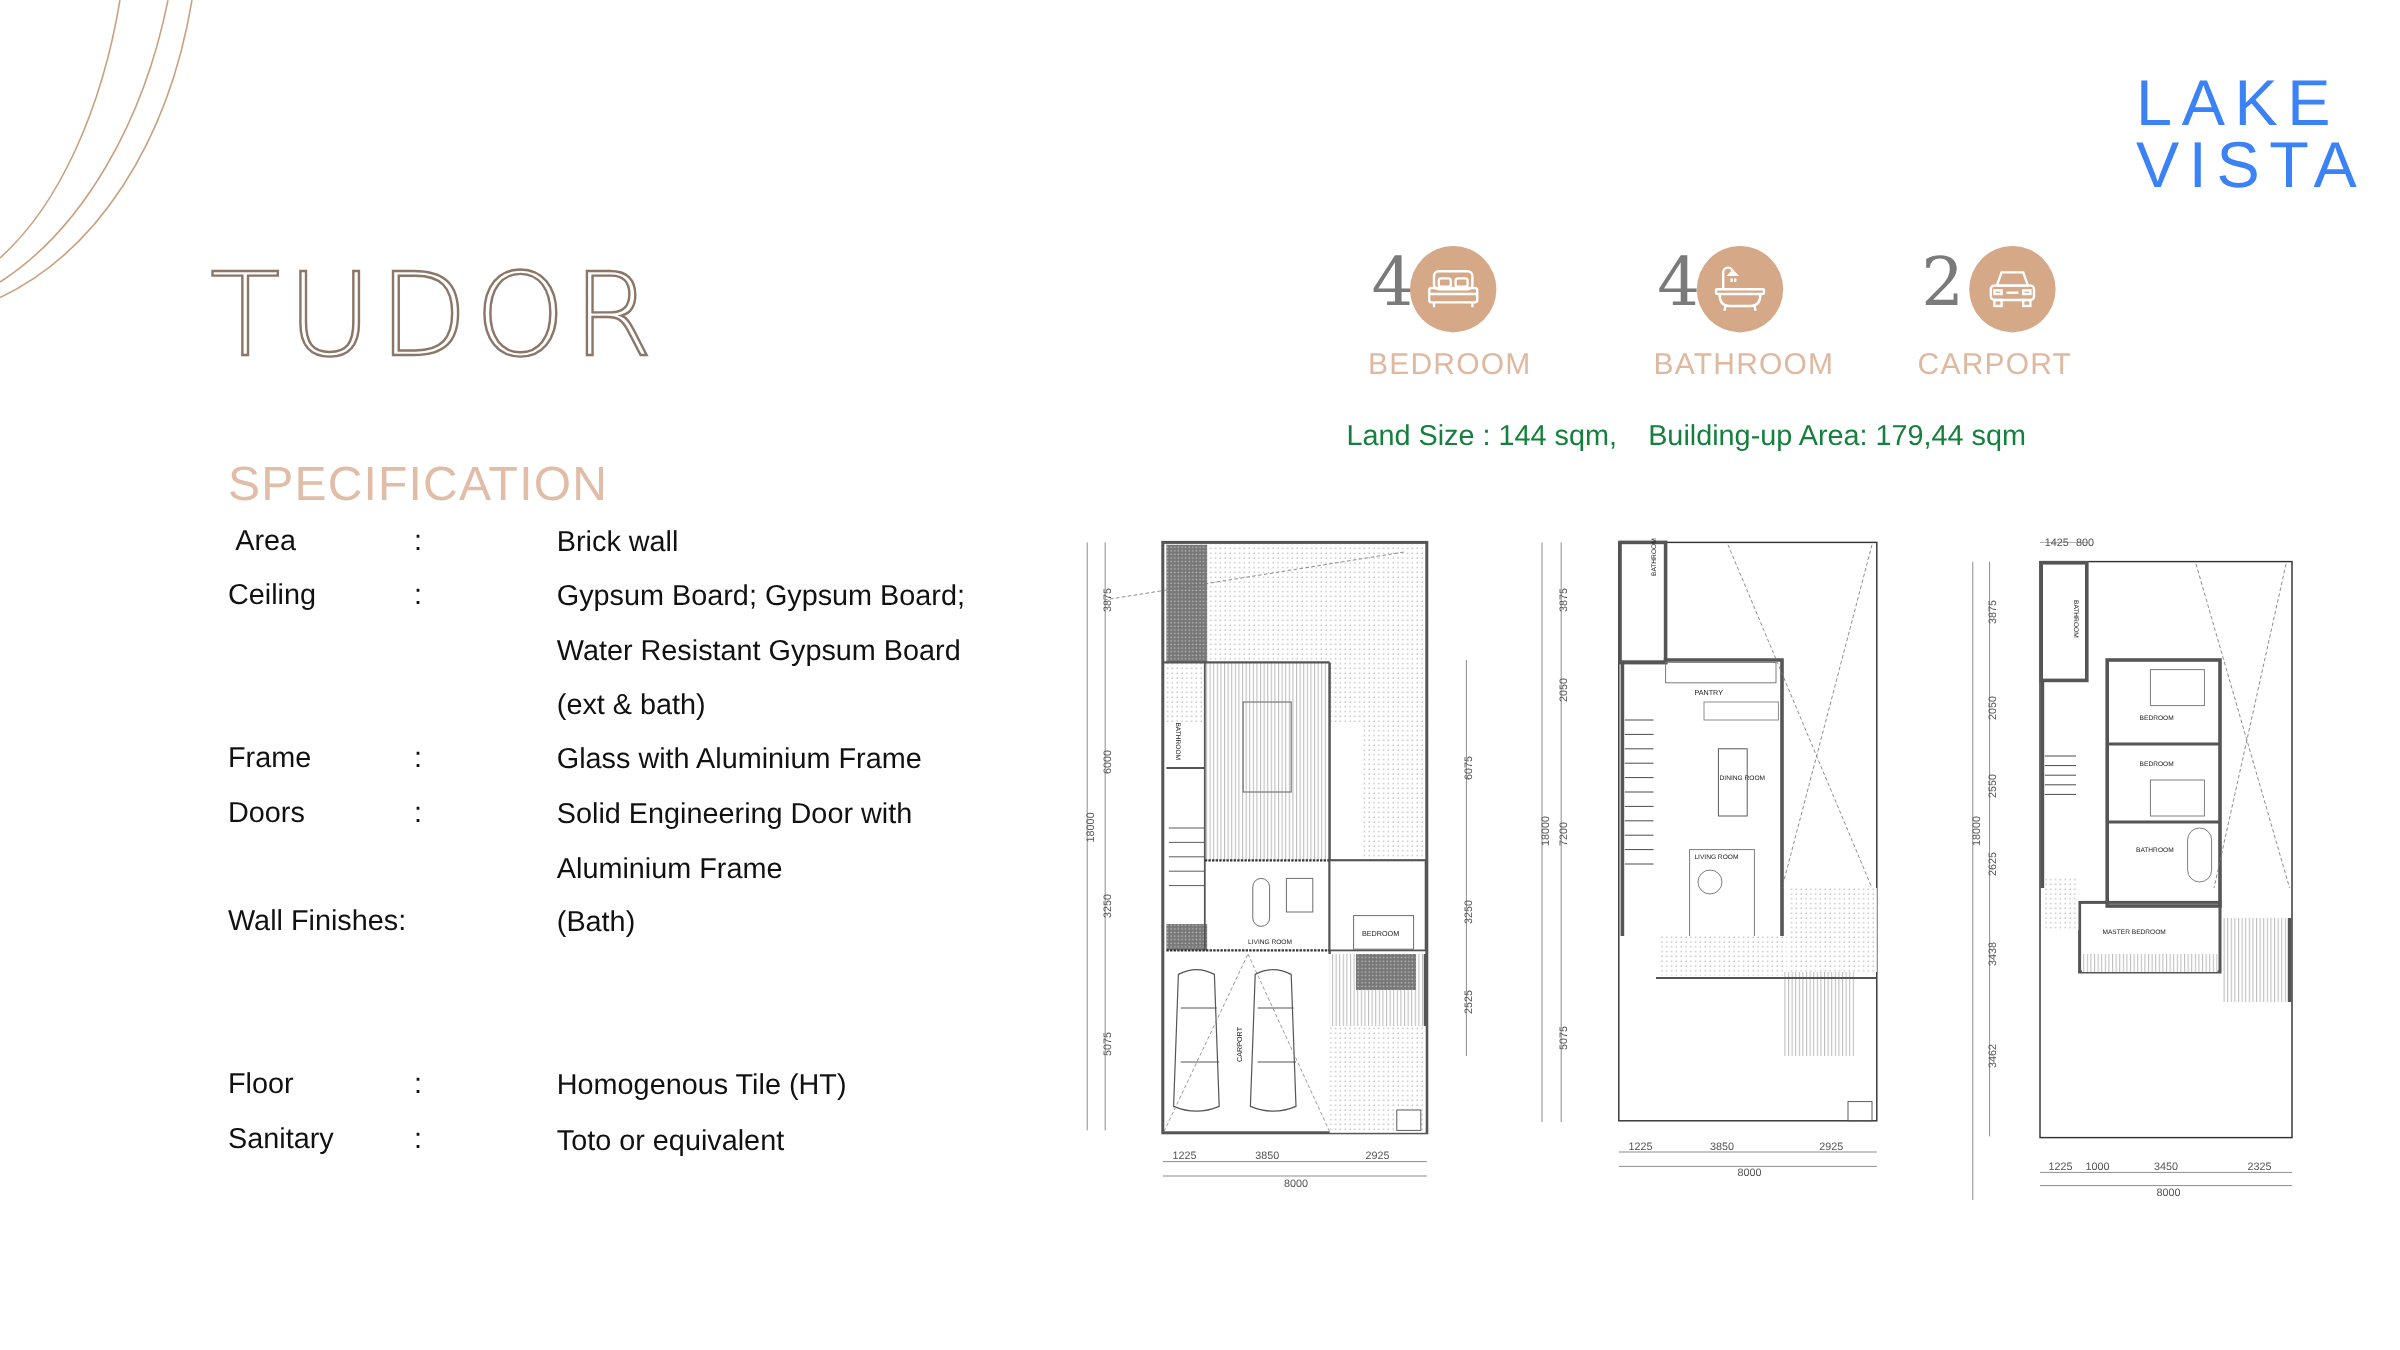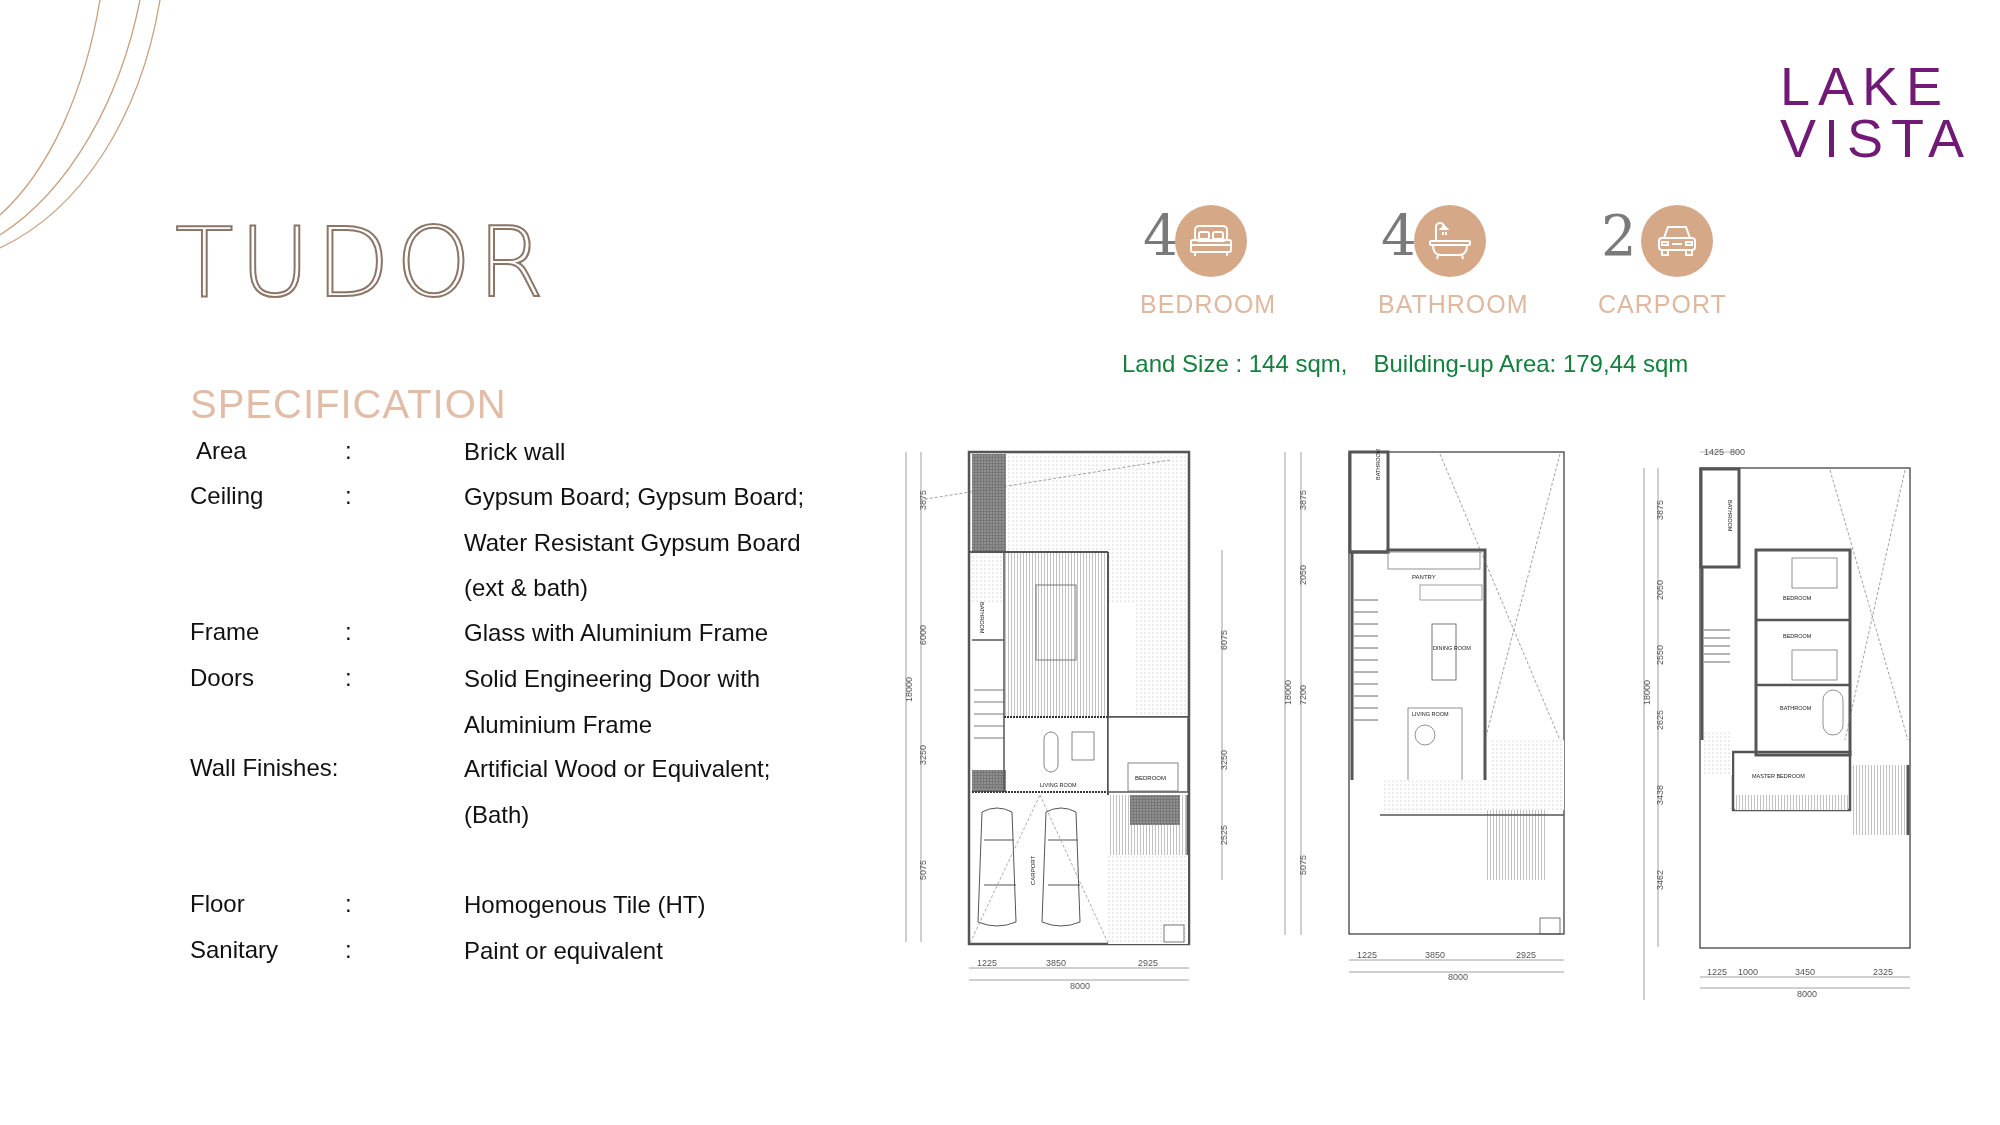--- a/index.html
+++ b/index.html
@@ -1,20 +1,20 @@
 <!DOCTYPE html>
 <html><head>
 <meta charset="utf-8">
 <style>
   html, body { margin:0; padding:0; }
   body { width:2000px; height:1125px; background:#ffffff; position:relative; overflow:hidden; font-family:"Liberation Sans", sans-serif; }
   .abs { position:absolute; }
   #deco { left:0; top:0; }
   #title { left:175px; top:200px; font-family:"DejaVu Sans", sans-serif; font-size:96px; font-weight:200; letter-spacing:6px; color:transparent; -webkit-text-stroke:2px #8c7668; line-height:1;margin-top:15px; }
-  #logo { left:1780px; top:60px; color:#701a75; font-family:"Liberation Sans", sans-serif; font-weight:300; font-size:54px; letter-spacing:8px; line-height:52px; }
+  #logo { left:1780px; top:60px; color:#3b82f6; font-family:"Liberation Sans", sans-serif; font-weight:300; font-size:54px; letter-spacing:8px; line-height:52px; }
   .stat { position:absolute; top:202px; }
   .stat .num { position:absolute; top:6px; font-family:"DejaVu Serif", serif; font-size:56px; color:#7a7a7a; line-height:1; font-weight:300; }
   .stat .circ { position:absolute; top:3px; width:72px; height:72px; border-radius:50%; background:#d5a888; display:flex; align-items:center; justify-content:center; }
   .stat .lbl { position:absolute; top:88px; font-size:25px; color:#dfb8a0; letter-spacing:1px; white-space:nowrap; }
   #area { left:1122px; top:350px; font-size:24px; color:#15803d; white-space:nowrap; }
   #area span { margin-right:26px; }
   #spec-h { left:190px; top:382px; font-size:40px; color:#e1bda7; letter-spacing:1px; font-weight:300; }
   .row { position:absolute; left:190px; font-size:24px; color:#111; white-space:nowrap; }
   .row .k { position:absolute; left:0; }
   .row .c { position:absolute; left:155px; }
@@ -121,36 +121,35 @@
   <span class="k">Doors</span>
   <span class="c">:</span>
   <div class="v">
     <div>Solid Engineering Door with</div>
     <div>Aluminium Frame</div>
   </div>
 </div>
 <div class="row" style="top:754px;">
   <span class="k">Wall Finishes:</span>
   <div class="v">
-    <div>Artificial Wood or Equivalent;</div>
     <div>(Bath)</div>
   </div>
 </div>
 <div class="row" style="top:890px;">
   <span class="k">Floor</span>
   <span class="c">:</span>
   <div class="v">
       <div>Homogenous Tile (HT)</div>
     </div>
 </div>
 <div class="row" style="top:936px;">
   <span class="k">Sanitary</span>
   <span class="c">:</span>
   <div class="v">
-      <div>Paint or equivalent</div>
+      <div>Toto or equivalent</div>
     </div>
 </div>
 
 <svg class="plan" style="left:900px;top:440px;" width="340" height="560" viewBox="0 0 340 560">
   <defs>
     <pattern id="dots" width="4" height="4" patternUnits="userSpaceOnUse">
         <rect width="4" height="4" fill="#fff"></rect>
         <circle cx="1" cy="1" r="0.6" fill="#aaa"></circle>
       </pattern>
     <pattern id="dark" width="3" height="3" patternUnits="userSpaceOnUse">

